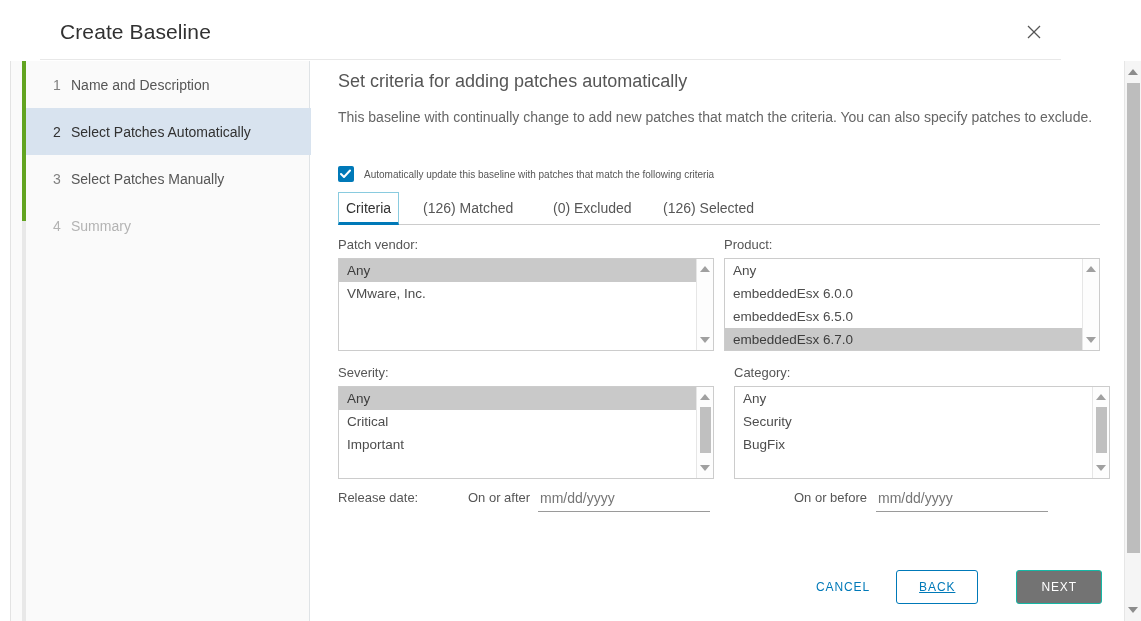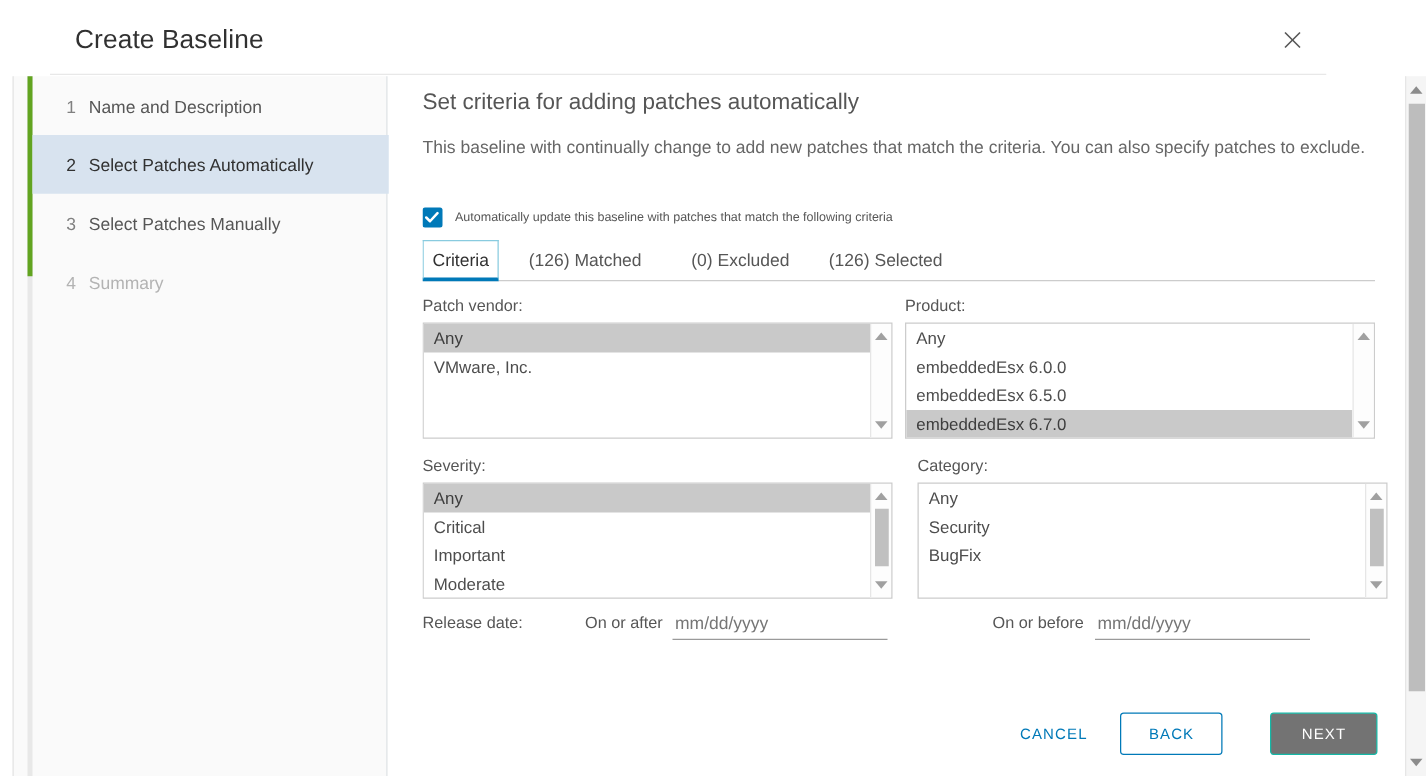--- a/index.html
+++ b/index.html
@@ -318,20 +318,21 @@
     background: transparent;
     border: none;
     color: #0079b8;
     padding: 0 14px;
   }
   .btn-outline {
     background: #ffffff;
     border: 1px solid #0079b8;
     color: #0079b8;
     padding: 4px 22px;
+    text-decoration: underline;
   }
   .btn-primary {
     background: #737373;
     border: 1px solid #14b8a6;
     color: #ffffff;
     padding: 0 24px;
     margin-left: 26px;
   }
 
   
@@ -458,21 +459,20 @@
     </div>
   </div>
 
   <div class="field" style="left:0px; top:304px;">
     <span class="field-label">Severity:</span>
     <div class="listbox">
       <div class="lb-items">
         <div class="lb-item selected">Any</div>
         <div class="lb-item">Critical</div>
         <div class="lb-item">Important</div>
-        <div class="lb-item">Moderate</div>
       </div>
       <div class="lb-scroll">
         <span class="lb-arrow up"></span>
         <span class="lb-thumb" style="top:20px; height:46px;"></span>
         <span class="lb-arrow down"></span>
       </div>
     </div>
   </div>
 
   <div class="field" style="left:372px; top:304px;margin-left:24px;">

